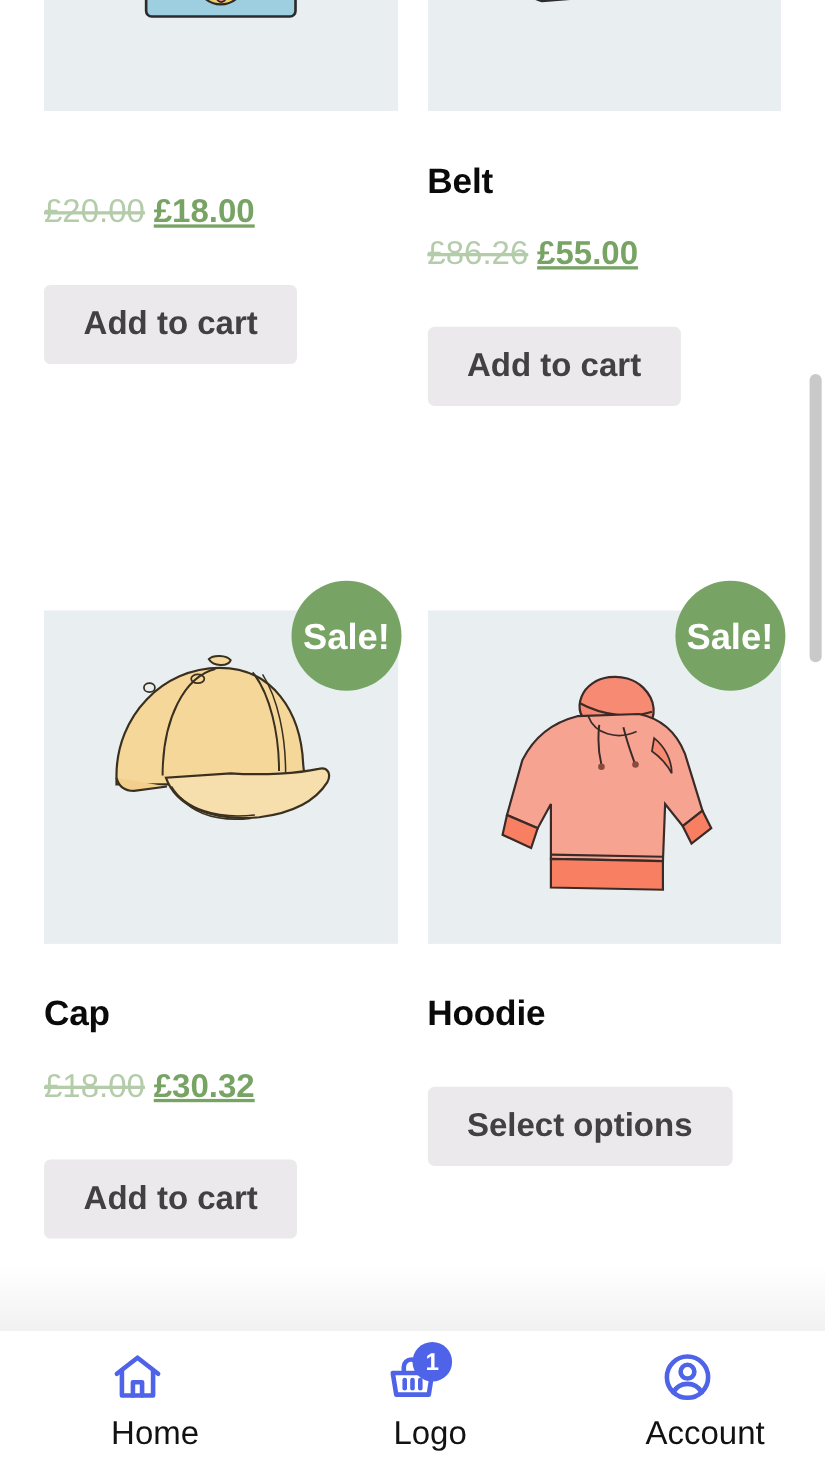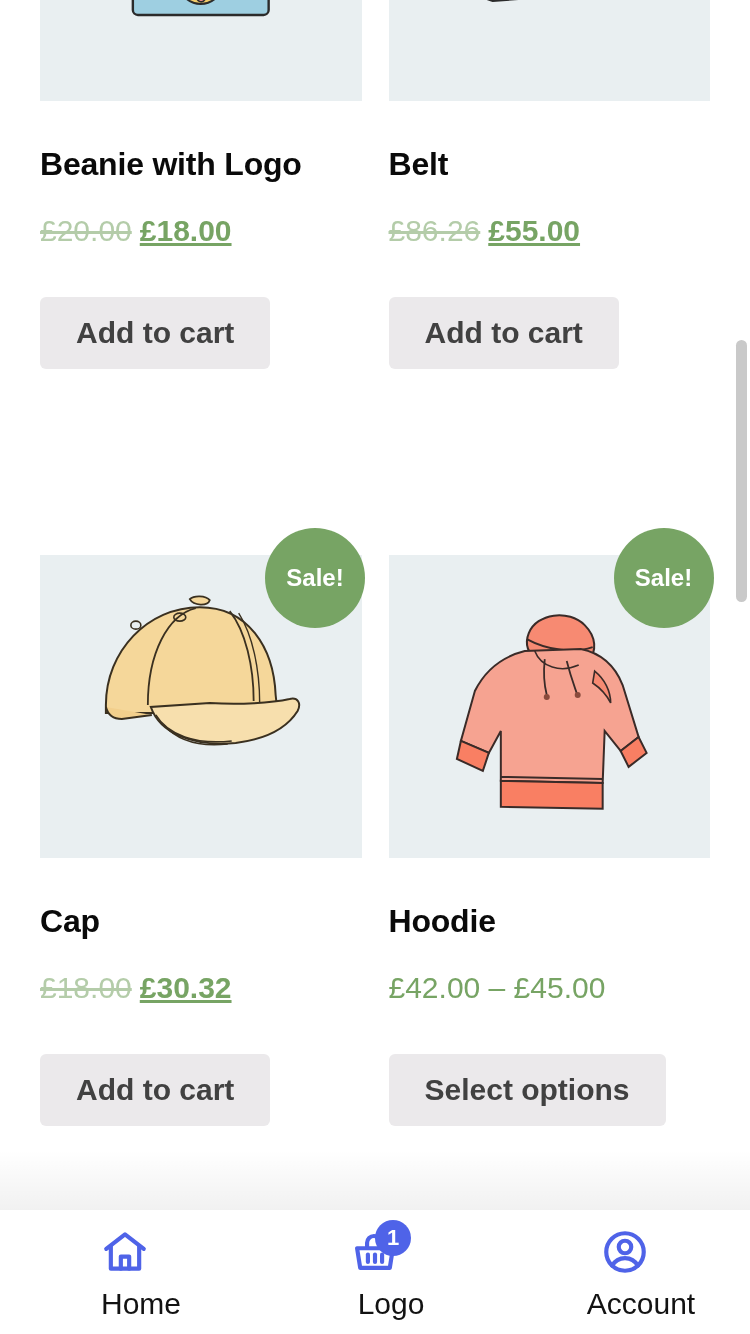--- a/index.html
+++ b/index.html
@@ -35,21 +35,21 @@
     overflow: hidden;
   }
   .thumb svg { display: block; width: 100%; height: 100%; }
 
   .sale-badge {
     position: absolute;
     width: 100px; height: 100px;
     border-radius: 50%;
     background: #77a464;
     color: #ffffff;
-    font-size: 24px;
+    font-size: 33px;
     font-weight: 600;
     display: flex;
     align-items: center;
     justify-content: center;
     z-index: 5;
     line-height: 1;
   }
 
   .title {
     font-size: 32px;
@@ -189,21 +189,20 @@
           <rect x="93" y="50" width="136" height="66" rx="5" fill="#9ecfe1" stroke="#2b2b2b" stroke-width="2.4"></rect>
           <circle cx="161" cy="83" r="22" fill="#f2cc6b" stroke="#2b2b2b" stroke-width="2"></circle>
           <circle cx="170" cy="78" r="5.5" fill="#fff" stroke="#2b2b2b" stroke-width="1.6"></circle>
           <circle cx="170" cy="78" r="2.4" fill="#2b2b2b"></circle>
           <path d="M146 77 C150 73 156 73 159 77" fill="none" stroke="#2b2b2b" stroke-width="2"></path>
           <path d="M152 91 C158 97 168 97 174 91" fill="none" stroke="#2b2b2b" stroke-width="2"></path>
           <path d="M157 93 C155 103 163 106 166 99 L166 93 Z" fill="#ef8a86" stroke="#2b2b2b" stroke-width="1.6"></path>
         </svg>
       </div>
       <div class="meta">
-        <div class="title">Beanie with Logo</div>
         <div class="price">
           <span class="old">£20.00</span><span class="new">£18.00</span>
         </div>
         <div class="btn-wrap">
           <button class="cart-btn">Add to cart</button>
         </div>
       </div>
     </div>
 
     <div class="card">
@@ -281,23 +280,20 @@
           <ellipse cx="189" cy="140" rx="3" ry="3" fill="#8a4a3c"></ellipse>
           <path d="M72 186 L100 198 L94 216 L68 204 Z" fill="#f97f63" stroke="#3a2b28" stroke-width="2"></path>
           <path d="M232 196 L250 182 L258 198 L240 212 Z" fill="#f97f63" stroke="#3a2b28" stroke-width="2"></path>
           <path d="M112 226 L214 228 L214 254 L112 252 Z" fill="#f97f63" stroke="#3a2b28" stroke-width="2"></path>
           <path d="M112 222 L214 224" fill="none" stroke="#3a2b28" stroke-width="2"></path>
           <path d="M206 116 C216 124 222 136 222 148 C218 140 210 132 204 128 Z" fill="#f78a72" stroke="#3a2b28" stroke-width="1.6"></path>
         </svg>
       </div>
       <div class="meta">
         <div class="title">Hoodie</div>
-        <div class="price">
-          <span class="range">£42.00 – £45.00</span>
-        </div>
         <div class="btn-wrap">
           <button class="cart-btn">Select options</button>
         </div>
       </div>
     </div>
   </div>
 
   <div class="scrollbar-track">
     <div class="scrollbar-thumb"></div>
   </div>

